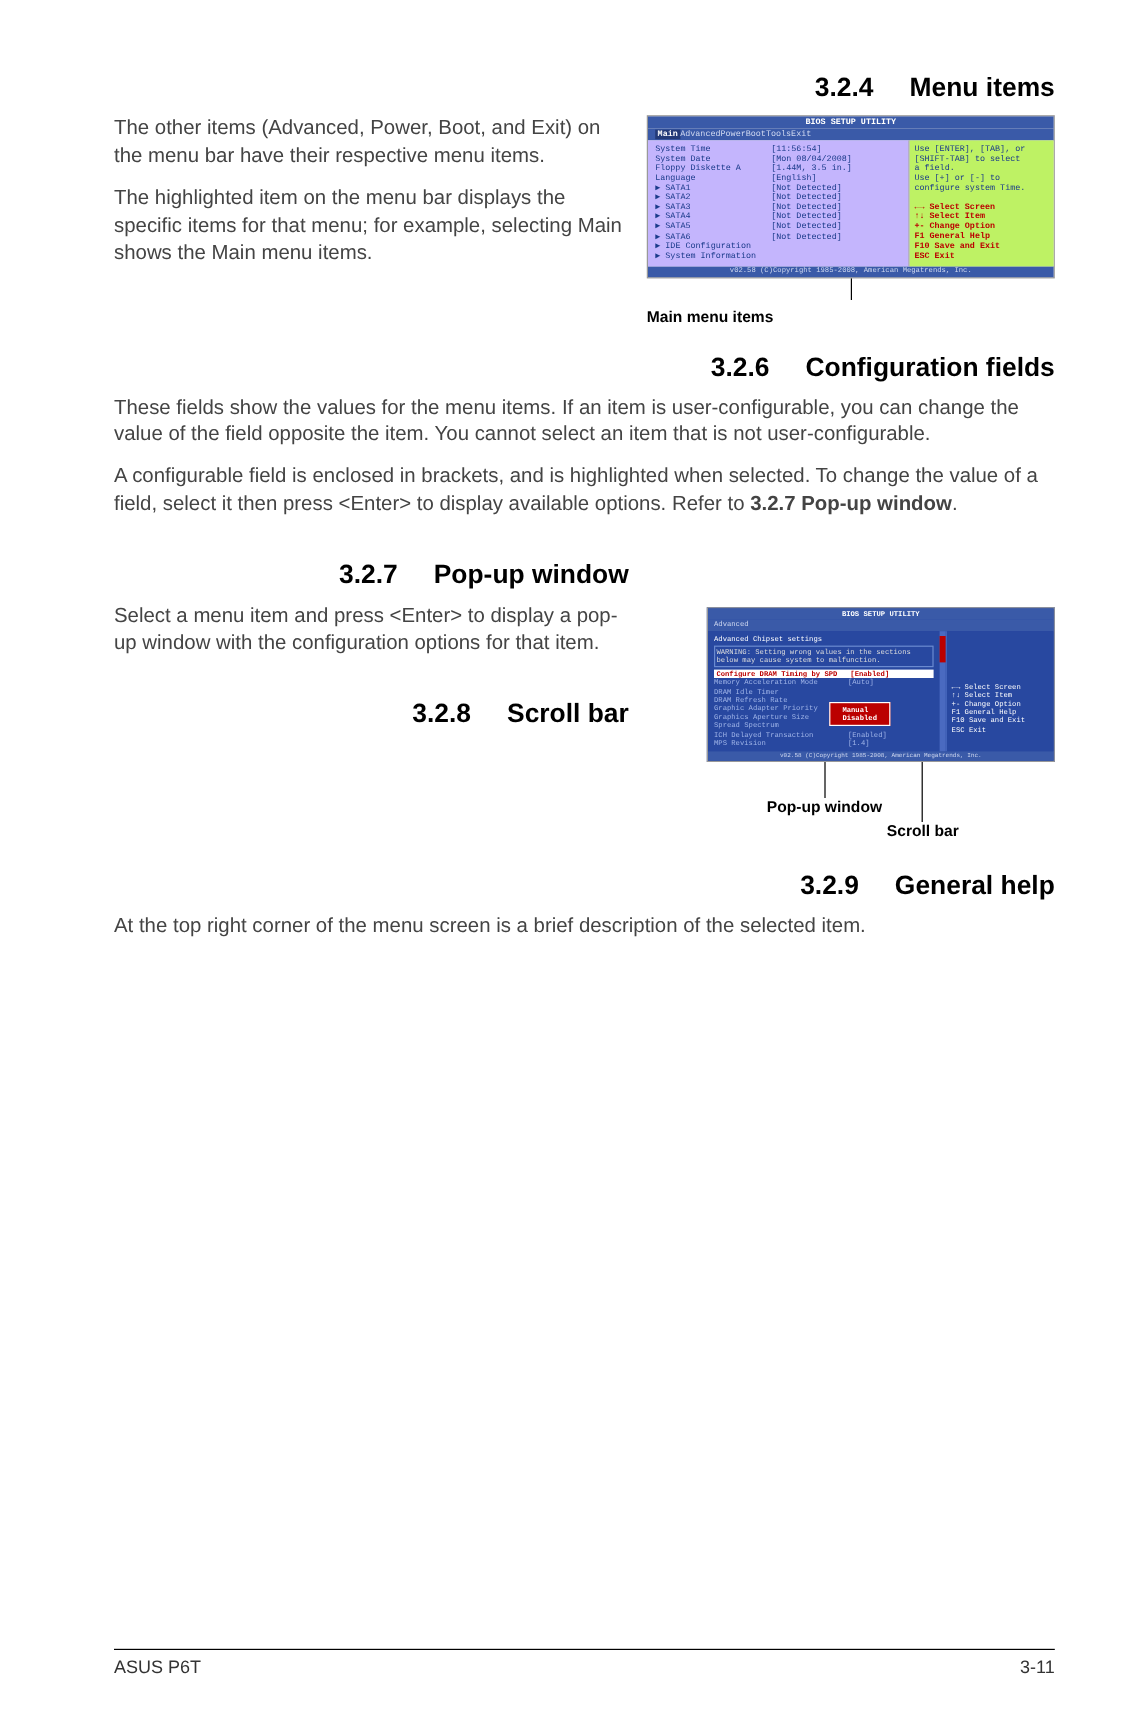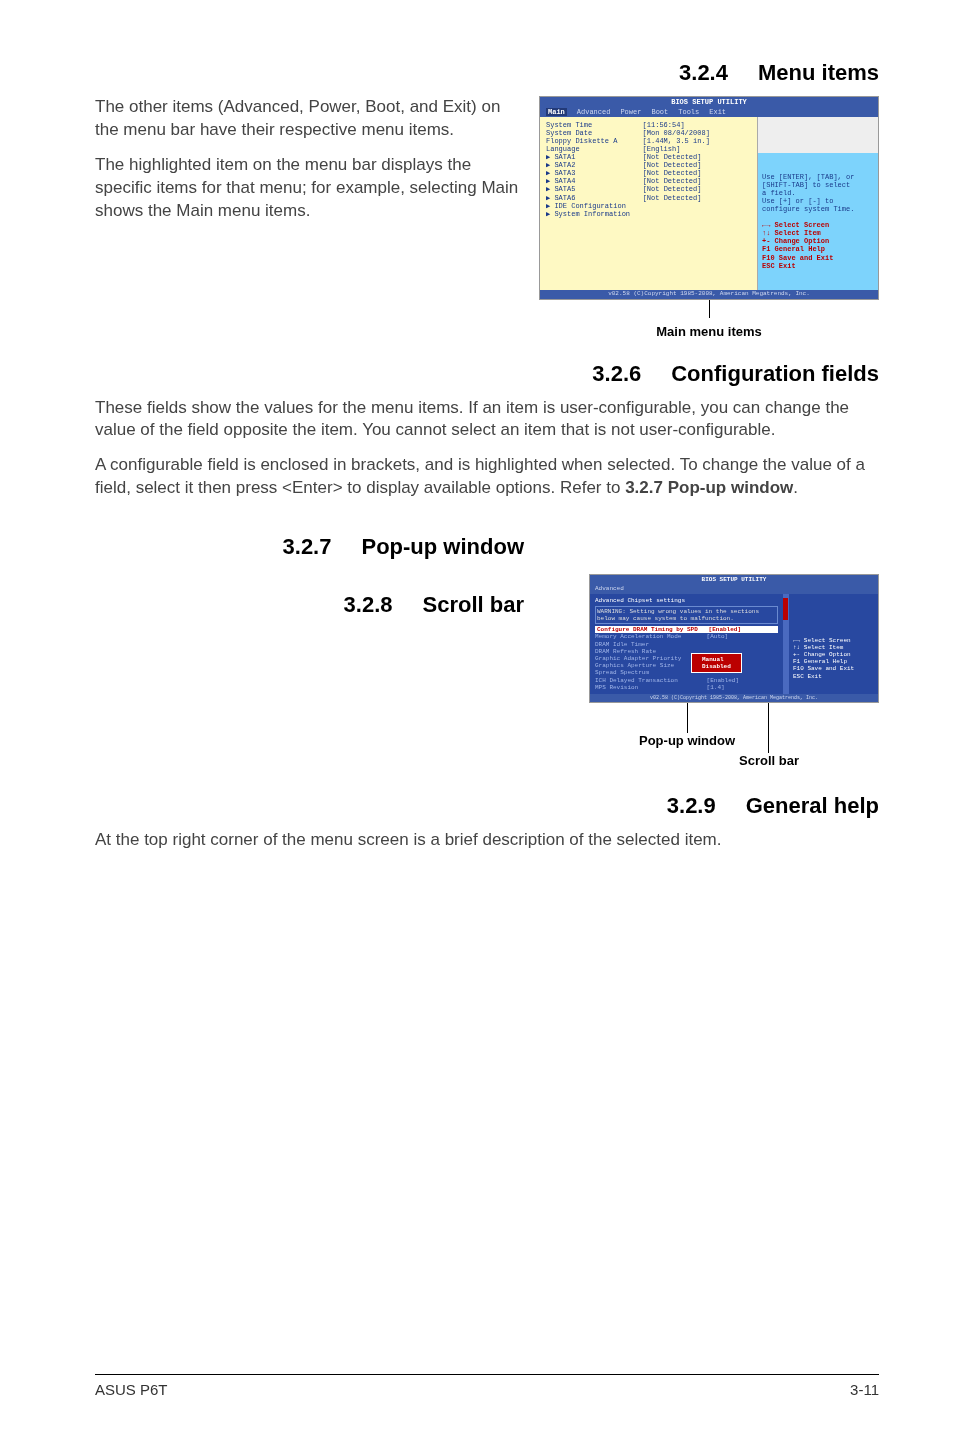--- a/index.html
+++ b/index.html
@@ -45,50 +45,47 @@
     color: #fff;
     text-align: center;
     padding: 1px 0;
     font-weight: bold;
     font-size: 7px;
   }
   .bios-menubar {
     background: #3a5aa8;
     color: #cfd8f0;
     display: flex;
-    gap: 10px;
     padding: 1px 6px;
     font-size: 7px;
   }
   .bios-menubar .sel { color: #fff; font-weight: bold; background:#233a78; padding:0 2px;}
   .bios-body { display: flex; }
   .bios-left {
     flex: 1;
-    background: #fef9c3;
+    background: #c4b5fd;
     padding: 4px 6px;
     border-right: 1px solid #aaa;
   }
   .bios-right {
     width: 120px;
-    background: #7dd3fc;
-    padding: 20px 4px;
+    background: #bef264;
+    padding: 4px 4px;
     color: #1a3a8a;
-    margin-top: 36px;
   }
   .bios-right .keys { color:#1a3a8a; margin-top:8px;}
   .bios-right .redk { color:#b00; font-weight:bold; }
   .bios-footer {
     background: #3a5aa8;
     color: #cfd8f0;
     text-align: center;
     font-size: 6px;
     padding: 1px 0;
   }
   .caption {
-    text-align: center;
     font-size: 13px;
     font-weight: bold;
     color: #000;
     margin-top: 6px;
   }
   .pointer-line {
     width: 1px; height: 18px; background: #000; margin: 0 auto;
   }
   .bios2 {
     border: 1px solid #999;
@@ -215,20 +212,21 @@
   <p>
     <span>A configurable field is enclosed in brackets, and is highlighted when selected. To change the value of a field, select it then press &lt;Enter&gt; to display available options. Refer to </span><span class="bold">3.2.7 Pop-up window</span><span>.</span>
   </p>
   <div class="sec-space"></div>
 
   <div class="row">
     <div class="col-text">
       <h2>
         <span class="num">3.2.7</span><span>Pop-up window</span>
       </h2>
+      <p>Select a menu item and press &lt;Enter&gt; to display a pop-up window with the configuration options for that item.</p>
       <div class="sec-space"></div>
       <h2>
         <span class="num">3.2.8</span><span>Scroll bar</span>
       </h2>
     </div>
     <div class="fig2-container">
       <div style="height:40px;"></div>
       <div class="bios2-wrap">
         <div class="bios2">
           <div class="titlebar">BIOS SETUP UTILITY</div>

